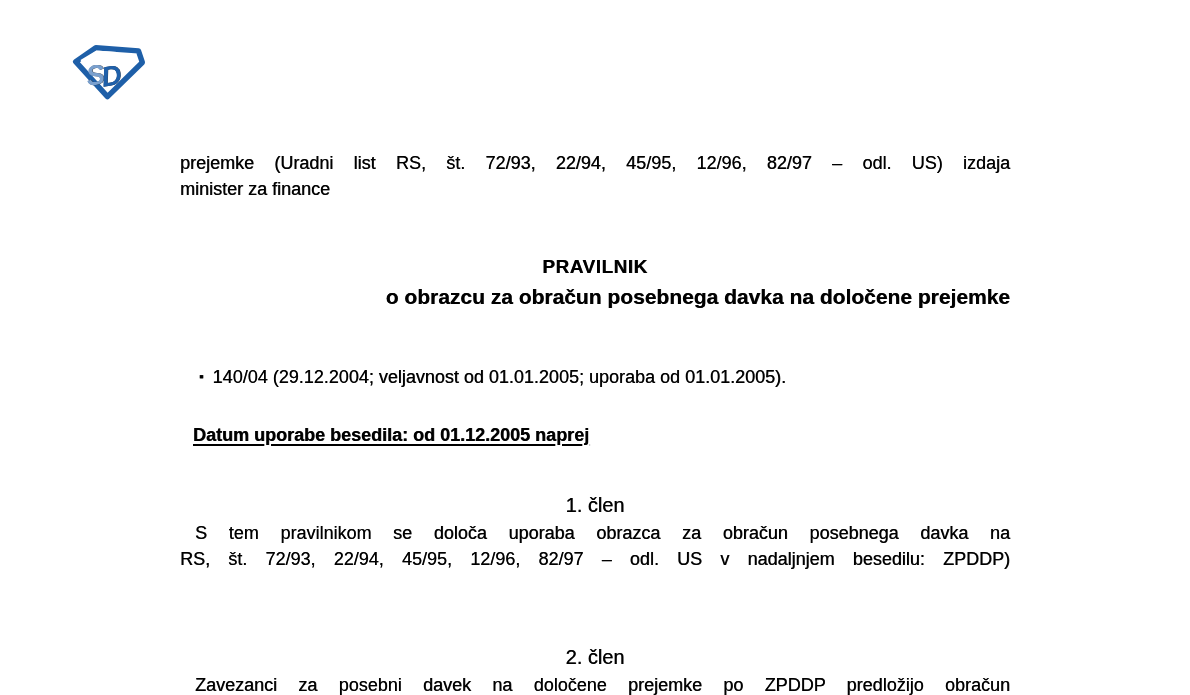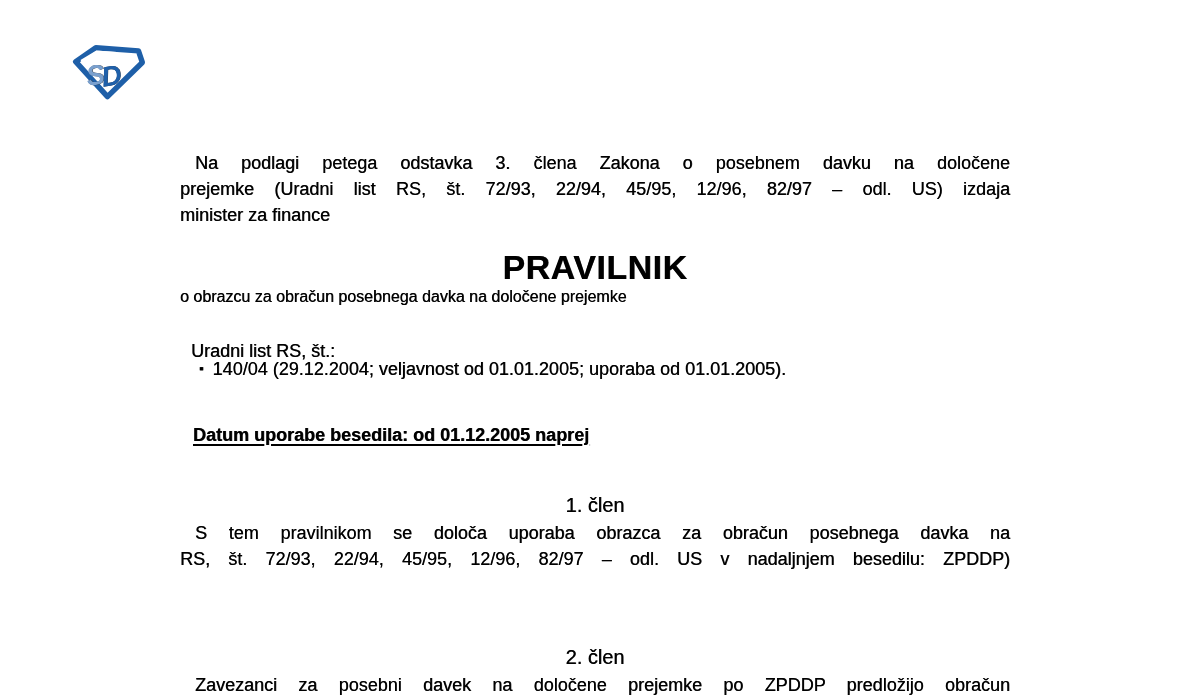--- a/index.html
+++ b/index.html
@@ -32,31 +32,31 @@
   }
   .bodyline {
     font-size: 18px;
     line-height: 26px;
     white-space: normal;
   }
   .just { text-align: justify; text-align-last: justify; }
   .ind  { text-indent: 15px; }
   .bold { font-weight: bold; }
   .doc-title {
-    font-size: 34px;
+    font-size: 19px;
     line-height: 30px;
     font-weight: bold;
     letter-spacing: 0.5px;
     text-align: center;
   }
   .doc-subtitle {
-    font-size: 16px;
+    font-size: 21px;
     line-height: 30px;
-    font-weight: normal;
-    text-align: left;
+    font-weight: bold;
+    text-align: right;
   }
   .gazette-label { padding-left: 11px; }
   .gazette-entry { padding-left: 19px; }
   .gazette-entry .bullet {
     font-size: 13px;
     vertical-align: 2px;
     margin-right: 9px;
   }
   .underlined {
     padding-left: 13px;
@@ -78,30 +78,28 @@
 
   <div class="logo">
     <svg viewBox="0 0 100 80" width="78" height="62" aria-hidden="true">
       <path d="M7 28 L33 10 L88 14 L93 29 L48 73 Z" fill="#ffffff" stroke="#1e5fa8" stroke-width="7" stroke-linejoin="round"></path>
       <path d="M14 27 L34 15 L60 17" fill="none" stroke="#ffffff" stroke-width="3"></path>
       <text x="20" y="55" font-size="36" font-style="italic" font-weight="bold" font-family="&quot;Liberation Sans&quot;, sans-serif" transform="rotate(-9 50 40)"><tspan fill="#7aa0ce">S</tspan><tspan dx="-5" dy="4" fill="#1f60aa">D</tspan></text>
     </svg>
   </div>
 
   <div class="block" style="top:150px">
-    <div class="bodyline just ind">Na podlagi petega odstavka 3. člena Zakona o posebnem davku na določene</div>
     <div class="bodyline just">prejemke (Uradni list RS, št. 72/93, 22/94, 45/95, 12/96, 82/97 – odl. US) izdaja</div>
     <div class="bodyline">minister za finance</div>
   </div>
 
   <div class="block doc-title" style="top:252px">PRAVILNIK</div>
   <div class="block doc-subtitle" style="top:282px">o obrazcu za obračun posebnega davka na določene prejemke</div>
 
-  <div class="block bodyline gazette-label" style="top:338px">Uradni list RS, št.:</div>
-  <div class="block bodyline gazette-entry" style="top:356px">
+  <div class="block bodyline gazette-entry" style="top:364px">
     <span class="bullet">▪</span><span>140/04 (29.12.2004; veljavnost od 01.01.2005; uporaba od 01.01.2005).</span>
   </div>
 
   <div class="block bodyline underlined bold" style="top:422px">Datum uporabe besedila: od 01.12.2005 naprej</div>
 
   <div class="block article-heading" style="top:492px">1. člen</div>
   <div class="block" style="top:520px">
     <div class="bodyline just ind">S tem pravilnikom se določa uporaba obrazca za obračun posebnega davka na</div>
     <div class="bodyline just">RS, št. 72/93, 22/94, 45/95, 12/96, 82/97 – odl. US v nadaljnjem besedilu: ZPDDP)</div>
   </div>

